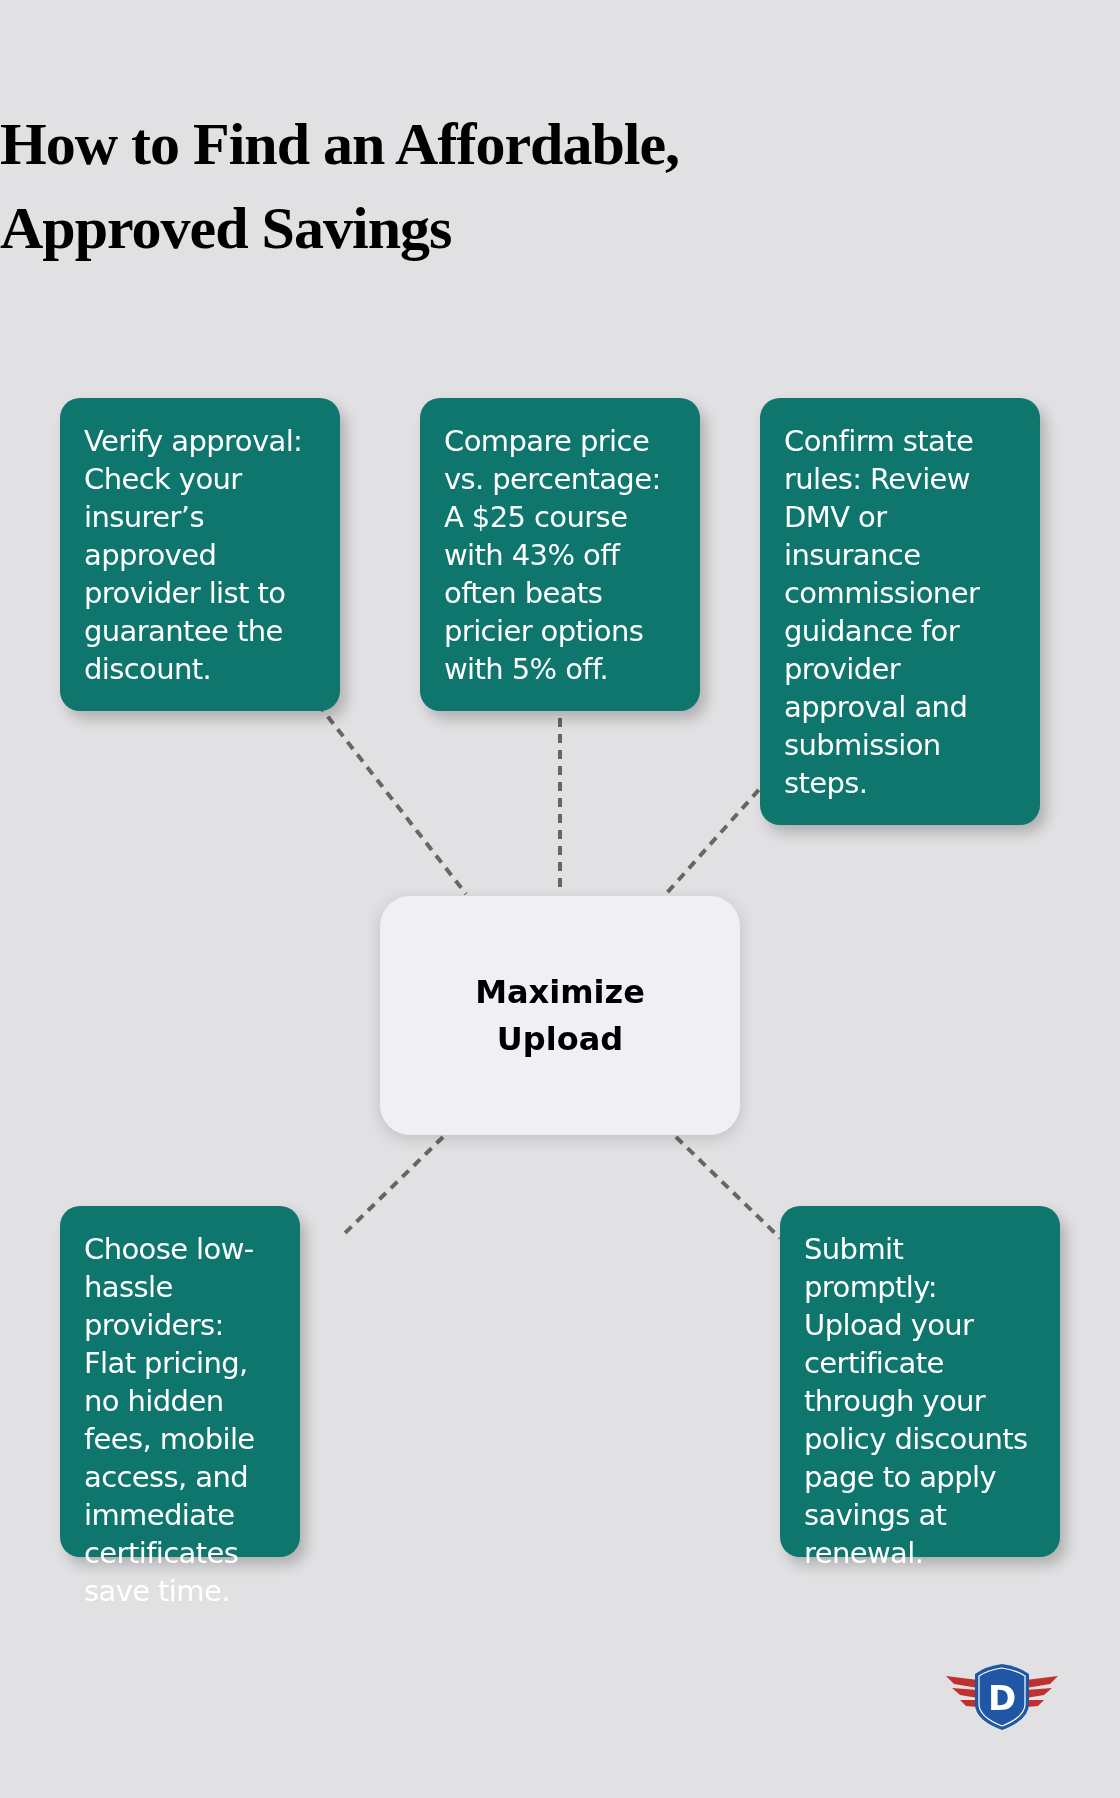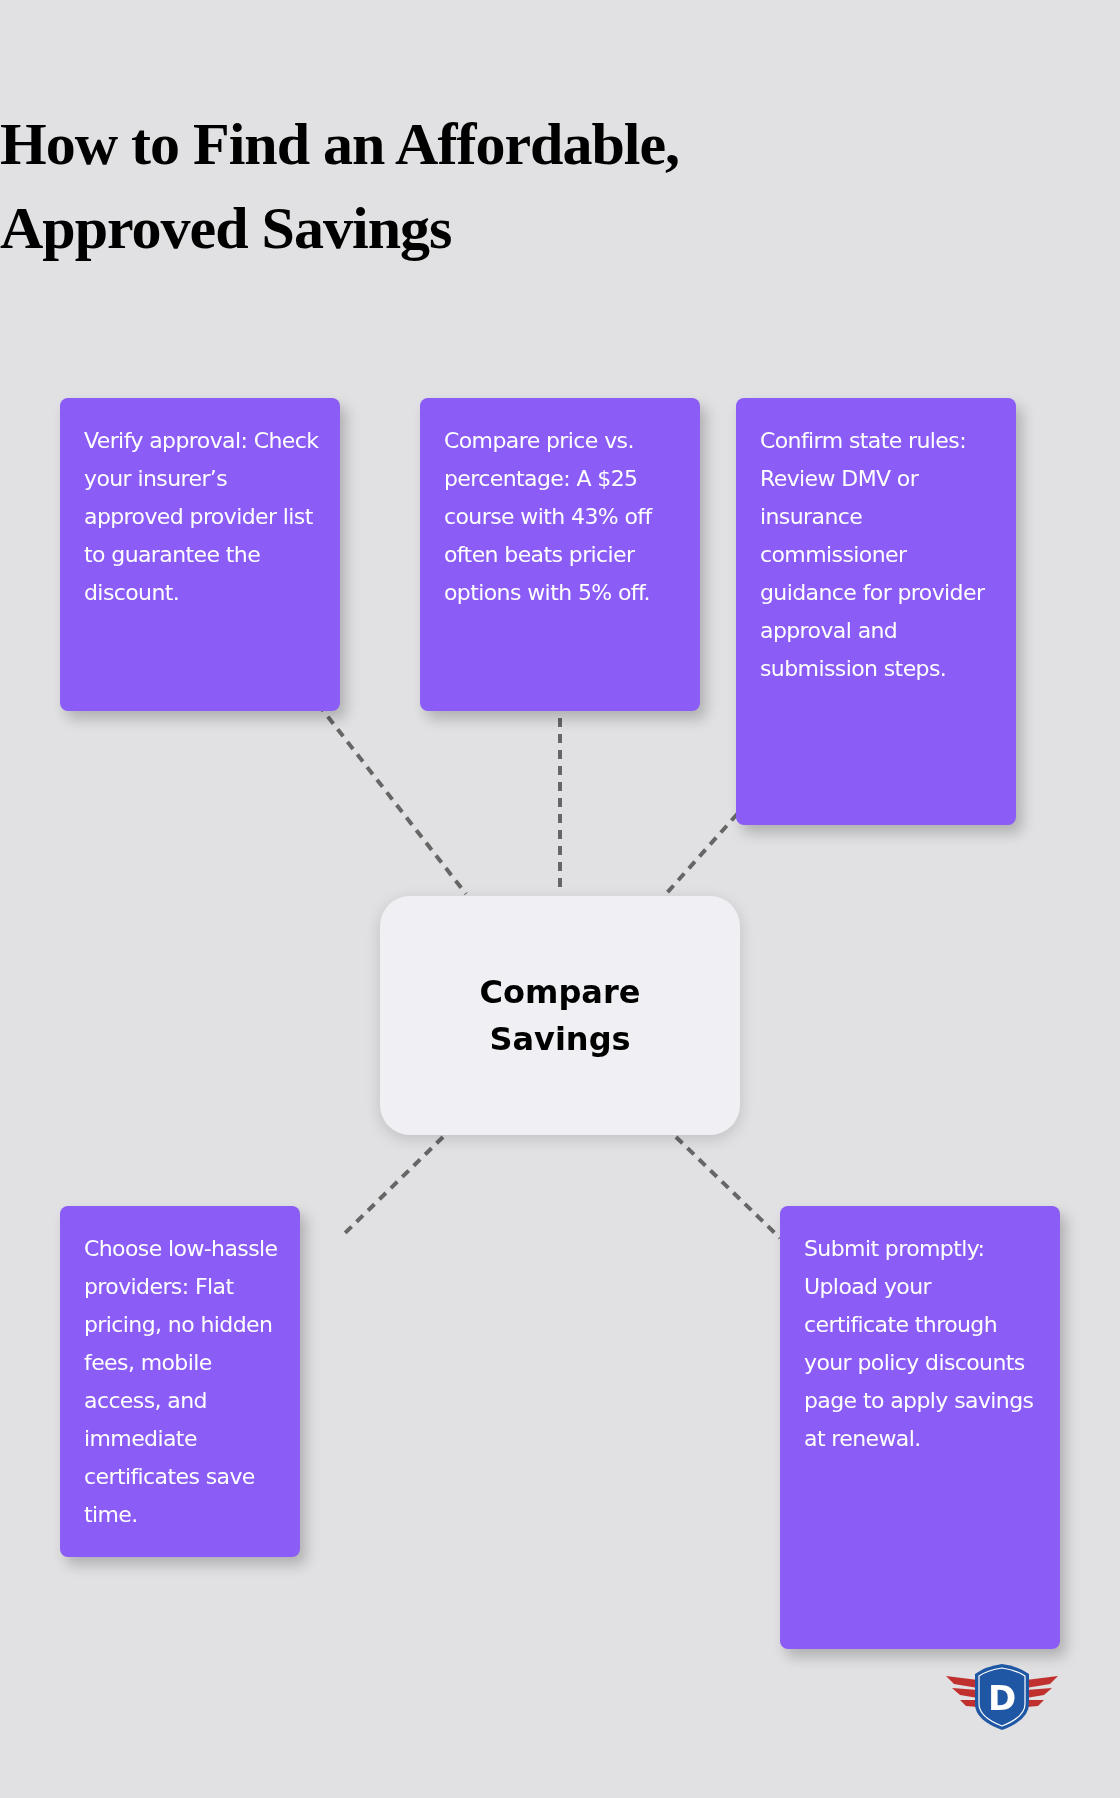--- a/index.html
+++ b/index.html
@@ -17,28 +17,28 @@
     font-weight: bold;
     font-size: 60px;
     line-height: 84px;
     color: #000;
     letter-spacing: -1px;
   }
   .title span { display: block; }
   svg.connectors { position: absolute; left: 0; top: 0; }
   .card {
     position: absolute;
-    background: #8b5cf6;
-    border-radius: 8px;
+    background: #0f766e;
+    border-radius: 20px;
     box-shadow: 6px 8px 14px rgba(0,0,0,0.22);
     color: #ffffff;
     box-sizing: border-box;
     padding: 24px 20px 20px 24px;
     font-family: "DejaVu Sans", sans-serif;
-    font-size: 22px;
+    font-size: 29px;
     line-height: 38px;
     letter-spacing: -0.6px;
   }
   .center {
     position: absolute; left: 380px; top: 896px; width: 360px; height: 239px;
     background: #f0f0f4;
     border-radius: 30px;
     box-shadow: 0 4px 16px rgba(0,0,0,0.15);
     display: flex; align-items: center; justify-content: center;
     text-align: center;
@@ -72,33 +72,33 @@
 </svg>
 
 <div class="card" style="left:60px; top:398px; width:280px; height:313px;">
   <span>Verify approval: Check your insurer’s approved provider list to guarantee the discount.</span>
 </div>
 
 <div class="card" style="left:420px; top:398px; width:280px; height:313px;">
   <span>Compare price vs. percentage: A $25 course with 43% off often beats pricier options with 5% off.</span>
 </div>
 
-<div class="card" style="left:736px; top:398px; width:280px; height:427px;">
+<div class="card" style="left:760px; top:398px; width:280px; height:427px;">
   <span>Confirm state rules: Review DMV or insurance commissioner guidance for provider approval and submission steps.</span>
 </div>
 
 <div class="center">
-  <div class="center-label">Compare Savings</div>
+  <div class="center-label">Maximize Upload</div>
 </div>
 
 <div class="card" style="left:60px; top:1206px; width:240px; height:351px;">
   <span>Choose low-hassle providers: Flat pricing, no hidden fees, mobile access, and immediate certificates save time.</span>
 </div>
 
-<div class="card" style="left:780px; top:1206px; width:280px; height:443px;">
+<div class="card" style="left:780px; top:1206px; width:280px; height:351px;">
   <span>Submit promptly: Upload your certificate through your policy discounts page to apply savings at renewal.</span>
 </div>
 
 <svg class="logo" viewBox="0 0 116 72">
   <g fill="#c0302e">
     <path d="M2 16 L34 20 L34 28 L10 24 Z"></path>
     <path d="M8 28 L34 30 L34 38 L16 35 Z"></path>
     <path d="M16 40 L34 40 L34 47 L22 46 Z"></path>
     <path d="M114 16 L82 20 L82 28 L106 24 Z"></path>
     <path d="M108 28 L82 30 L82 38 L100 35 Z"></path>

